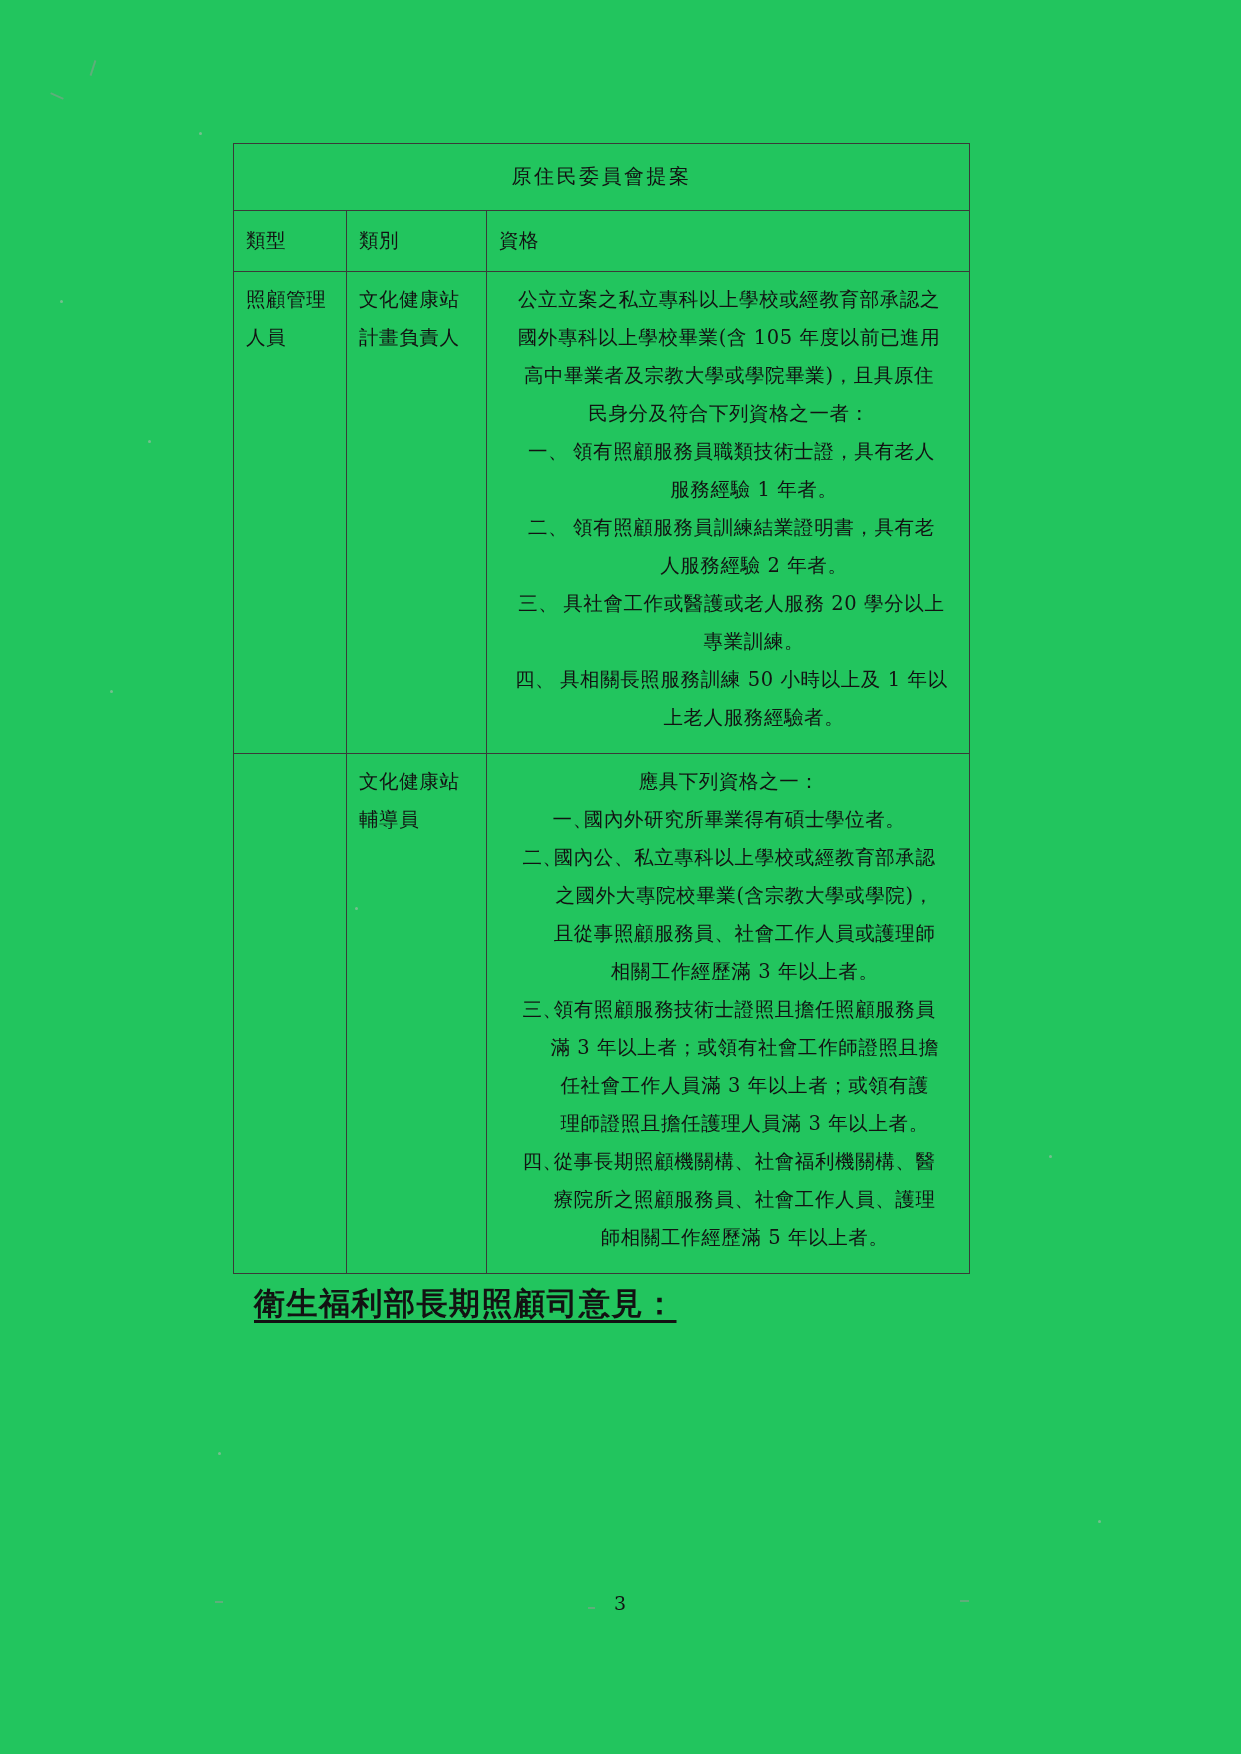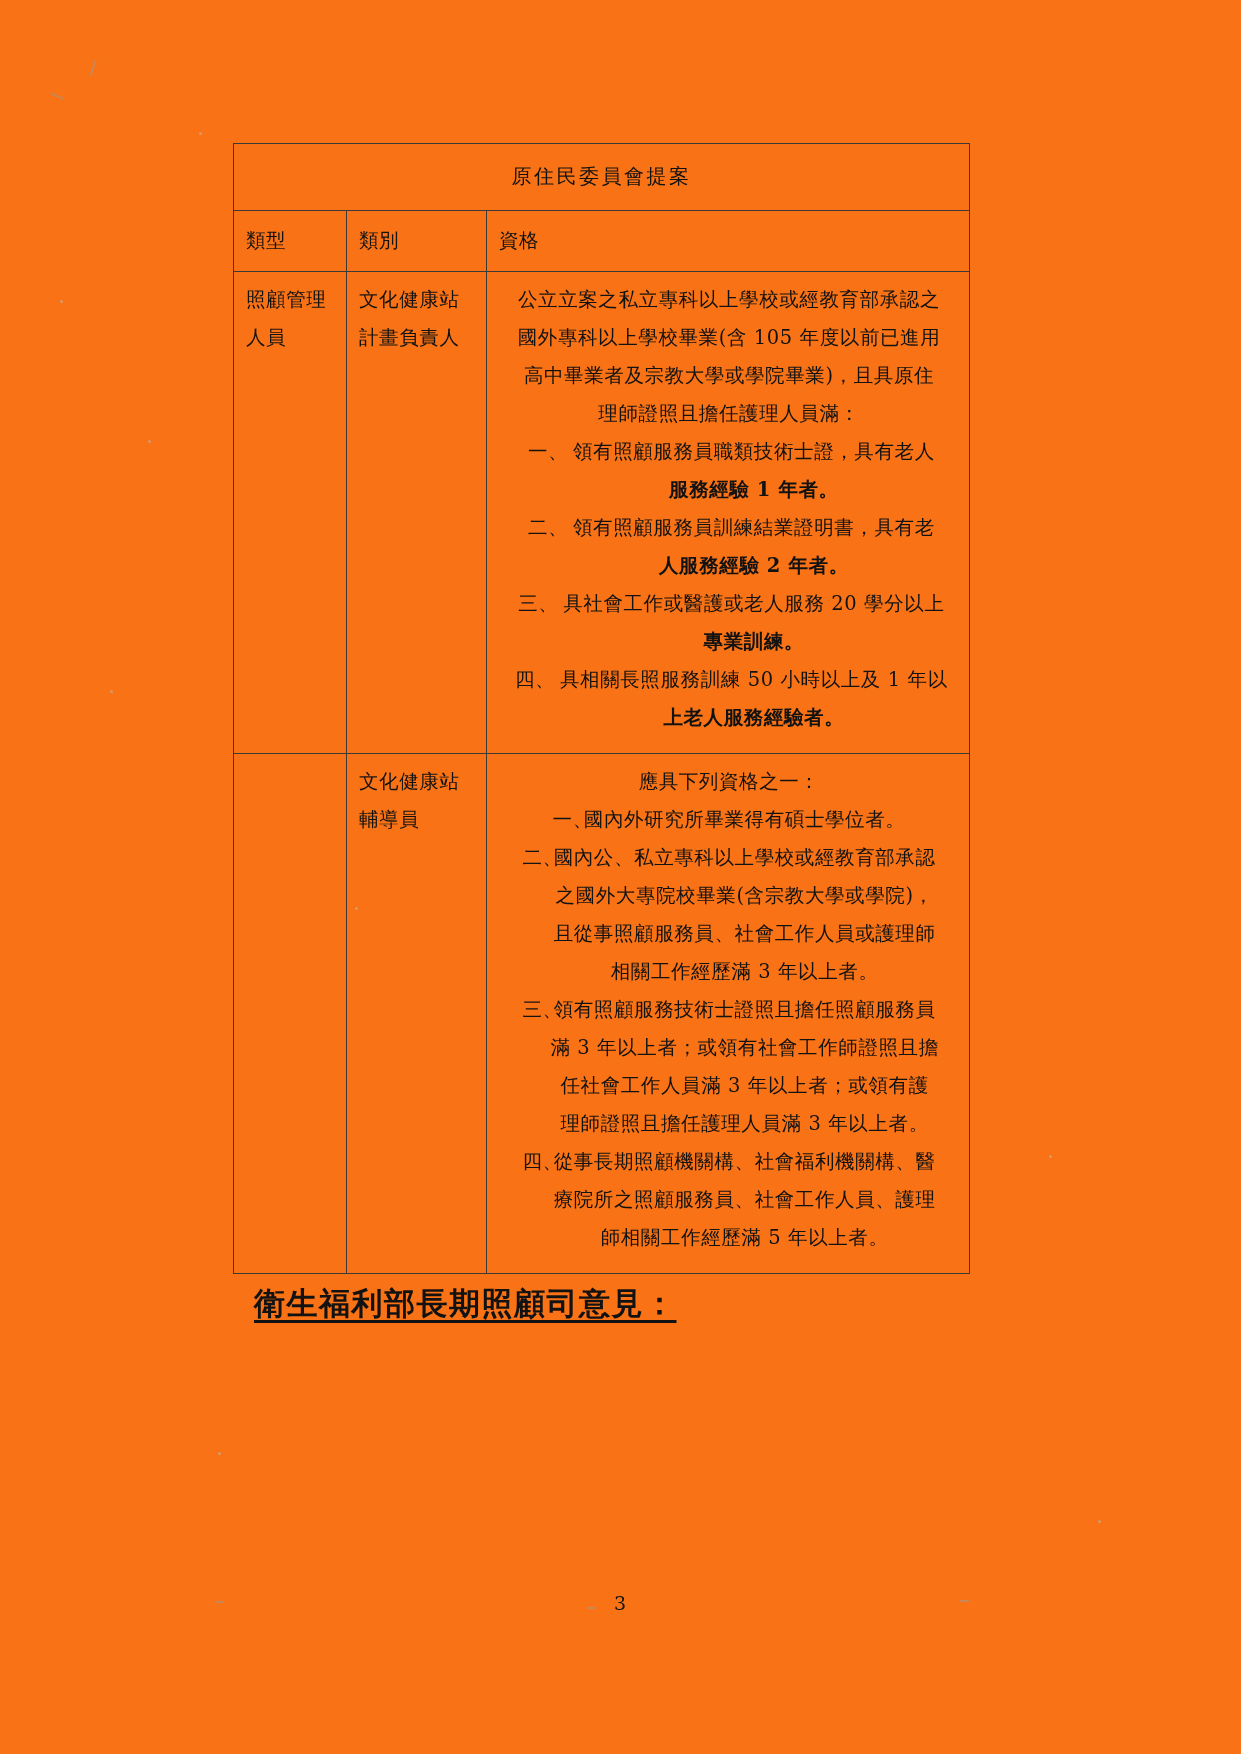--- a/index.html
+++ b/index.html
@@ -6,21 +6,21 @@
   html, body {
     margin: 0;
     padding: 0;
     background: #ffffff;
   }
 
   .page {
     position: relative;
     width: 1241px;
     height: 1754px;
-    background: #f97316;
+    background: #22c55e;
     overflow: hidden;
     font-family: "DejaVu Serif", "Liberation Serif", serif;
     color: #121212;
   }
 
   
   .speck {
     position: absolute;
     background: #b9b9b4;
     border-radius: 50%;
@@ -65,21 +65,21 @@
 
   .head-row td {
     padding-top: 11px;
     padding-bottom: 11px;
   }
 
   .cell-lines div { white-space: nowrap; }
 
   
   .q-line        { white-space: nowrap; text-align: center; }
-  .q-line.indent { padding-left: 2.55em; font-weight: bold; }
+  .q-line.indent { padding-left: 2.55em; }
   .q-line.indent-narrow { padding-left: 1.6em; }
 
   .num-marker {
     display: inline-block;
     width: 2.55em;
   }
   .num-marker.narrow { width: 1.6em; }
 
   
   .section-heading {
@@ -162,21 +162,21 @@
           <div>人員</div>
         </td>
         <td class="cell-lines">
           <div>文化健康站</div>
           <div>計畫負責人</div>
         </td>
         <td class="cell-lines">
           <div class="q-line">公立立案之私立專科以上學校或經教育部承認之</div>
           <div class="q-line">國外專科以上學校畢業(含 105 年度以前已進用</div>
           <div class="q-line">高中畢業者及宗教大學或學院畢業)，且具原住</div>
-          <div class="q-line">理師證照且擔任護理人員滿：</div>
+          <div class="q-line">民身分及符合下列資格之一者：</div>
 
           <div class="q-line"><span class="num-marker">一、</span><span>領有照顧服務員職類技術士證，具有老人</span></div>
           <div class="q-line indent">服務經驗 1 年者。</div>
 
           <div class="q-line"><span class="num-marker">二、</span><span>領有照顧服務員訓練結業證明書，具有老</span></div>
           <div class="q-line indent">人服務經驗 2 年者。</div>
 
           <div class="q-line"><span class="num-marker">三、</span><span>具社會工作或醫護或老人服務 20 學分以上</span></div>
           <div class="q-line indent">專業訓練。</div>
 

